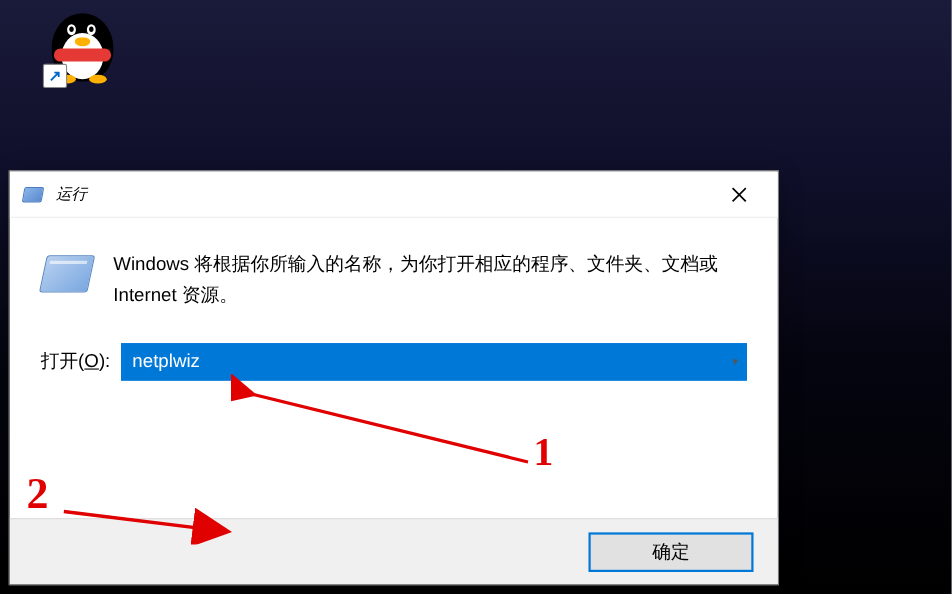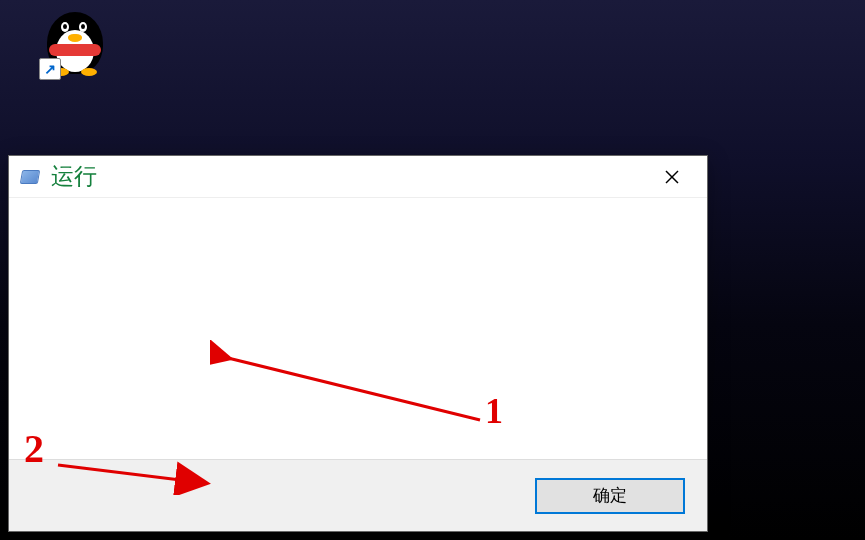--- a/index.html
+++ b/index.html
@@ -146,23 +146,24 @@
       width: 18px;
       height: 14px;
       background: linear-gradient(135deg, #8ab4e8, #5a8ad0);
       border: 1px solid #4a7ac0;
       border-radius: 2px;
       transform: skewX(-10deg);
       position: absolute;
       top: 3px;
     }
     .titlebar-text {
-      font-size: 23px;
-      color: #15803d;
+      font-size: 14px;
+      color: #000000;
       flex: 1;
+      font-style: italic;
     }
     .close-btn {
       width: 46px;
       height: 32px;
       display: flex;
       align-items: center;
       justify-content: center;
       font-size: 18px;
       cursor: pointer;
       color: #000;
@@ -242,21 +243,21 @@
       transform: translateY(-50%);
       color: #555;
       font-size: 10px;
       pointer-events: none;
     }
     .button-row {
       position: absolute;
       bottom: 0;
       left: 0;
       right: 0;
-      height: 72px;
+      height: 60px;
       background: #f0f0f0;
       border-top: 1px solid #ddd;
       display: flex;
       align-items: center;
       justify-content: flex-end;
       gap: 14px;
       padding: 0 22px;
     }
     .dlg-btn {
       width: 150px;
@@ -322,20 +323,38 @@
     </div>
     <div class="titlebar-text">运行</div>
     <div class="close-btn">
       <svg width="14" height="14" viewBox="0 0 14 14">
         <line x1="1" y1="1" x2="13" y2="13" stroke="currentColor" stroke-width="1.5"></line>
         <line x1="13" y1="1" x2="1" y2="13" stroke="currentColor" stroke-width="1.5"></line>
       </svg>
     </div>
   </div>
 
+  <div class="dialog-body">
+    <div class="info-row">
+      <div class="run-icon-large">
+        <div class="run-icon-large-shape"></div>
+      </div>
+      <div class="info-text">Windows 将根据你所输入的名称，为你打开相应的程序、文件夹、文档或 Internet 资源。</div>
+    </div>
+
+    <div class="input-row">
+      <div class="input-label">
+        <span>打开(</span><u>O</u><span>):</span>
+      </div>
+      <div class="command-input-wrap">
+        <input class="command-input" type="text" value="netplwiz" style="">
+        <span class="dropdown-arrow">▾</span>
+      </div>
+    </div>
+  </div>
 
   <div class="button-row">
     <button class="dlg-btn default">确定</button>
   </div>
 </div>
 
 <svg class="arrow-svg" style="left:210px; top:340px;" width="280" height="90">
   <defs>
     <marker id="ah1" markerWidth="12" markerHeight="12" refX="2" refY="6" orient="auto">
       <path d="M0,0 L12,6 L0,12 Z" fill="#e00000" transform="rotate(180 6 6)"></path>

